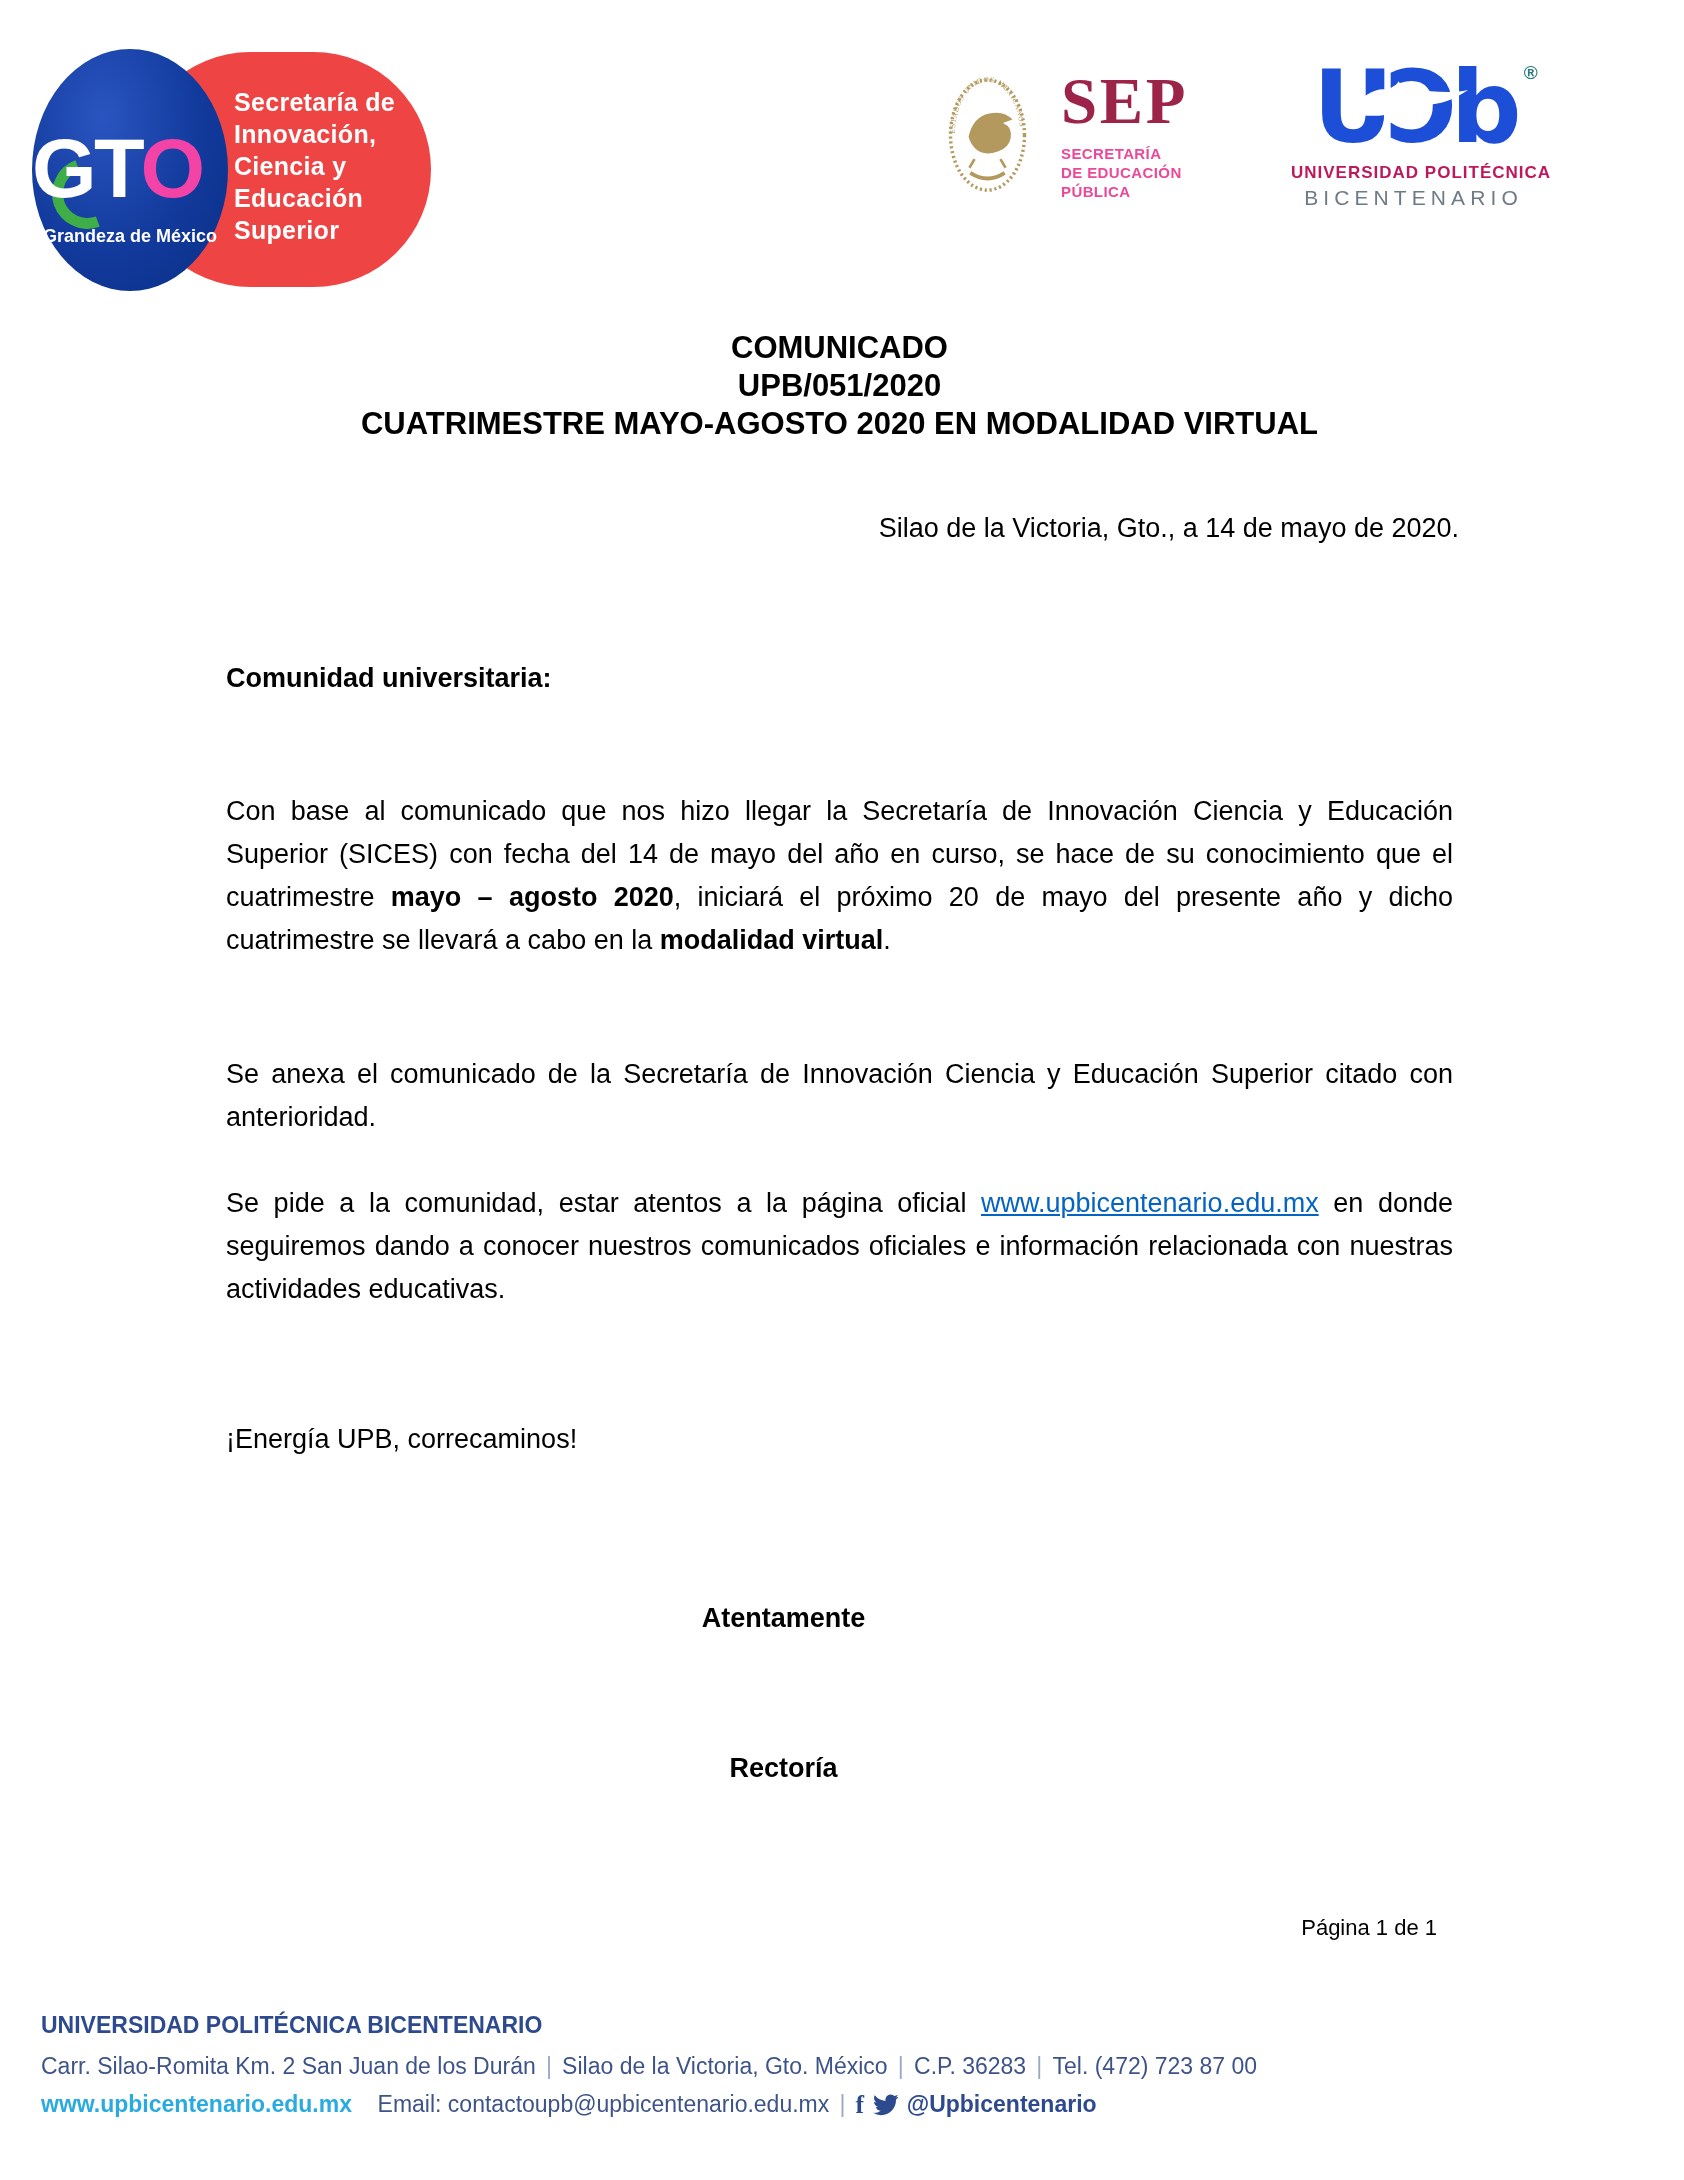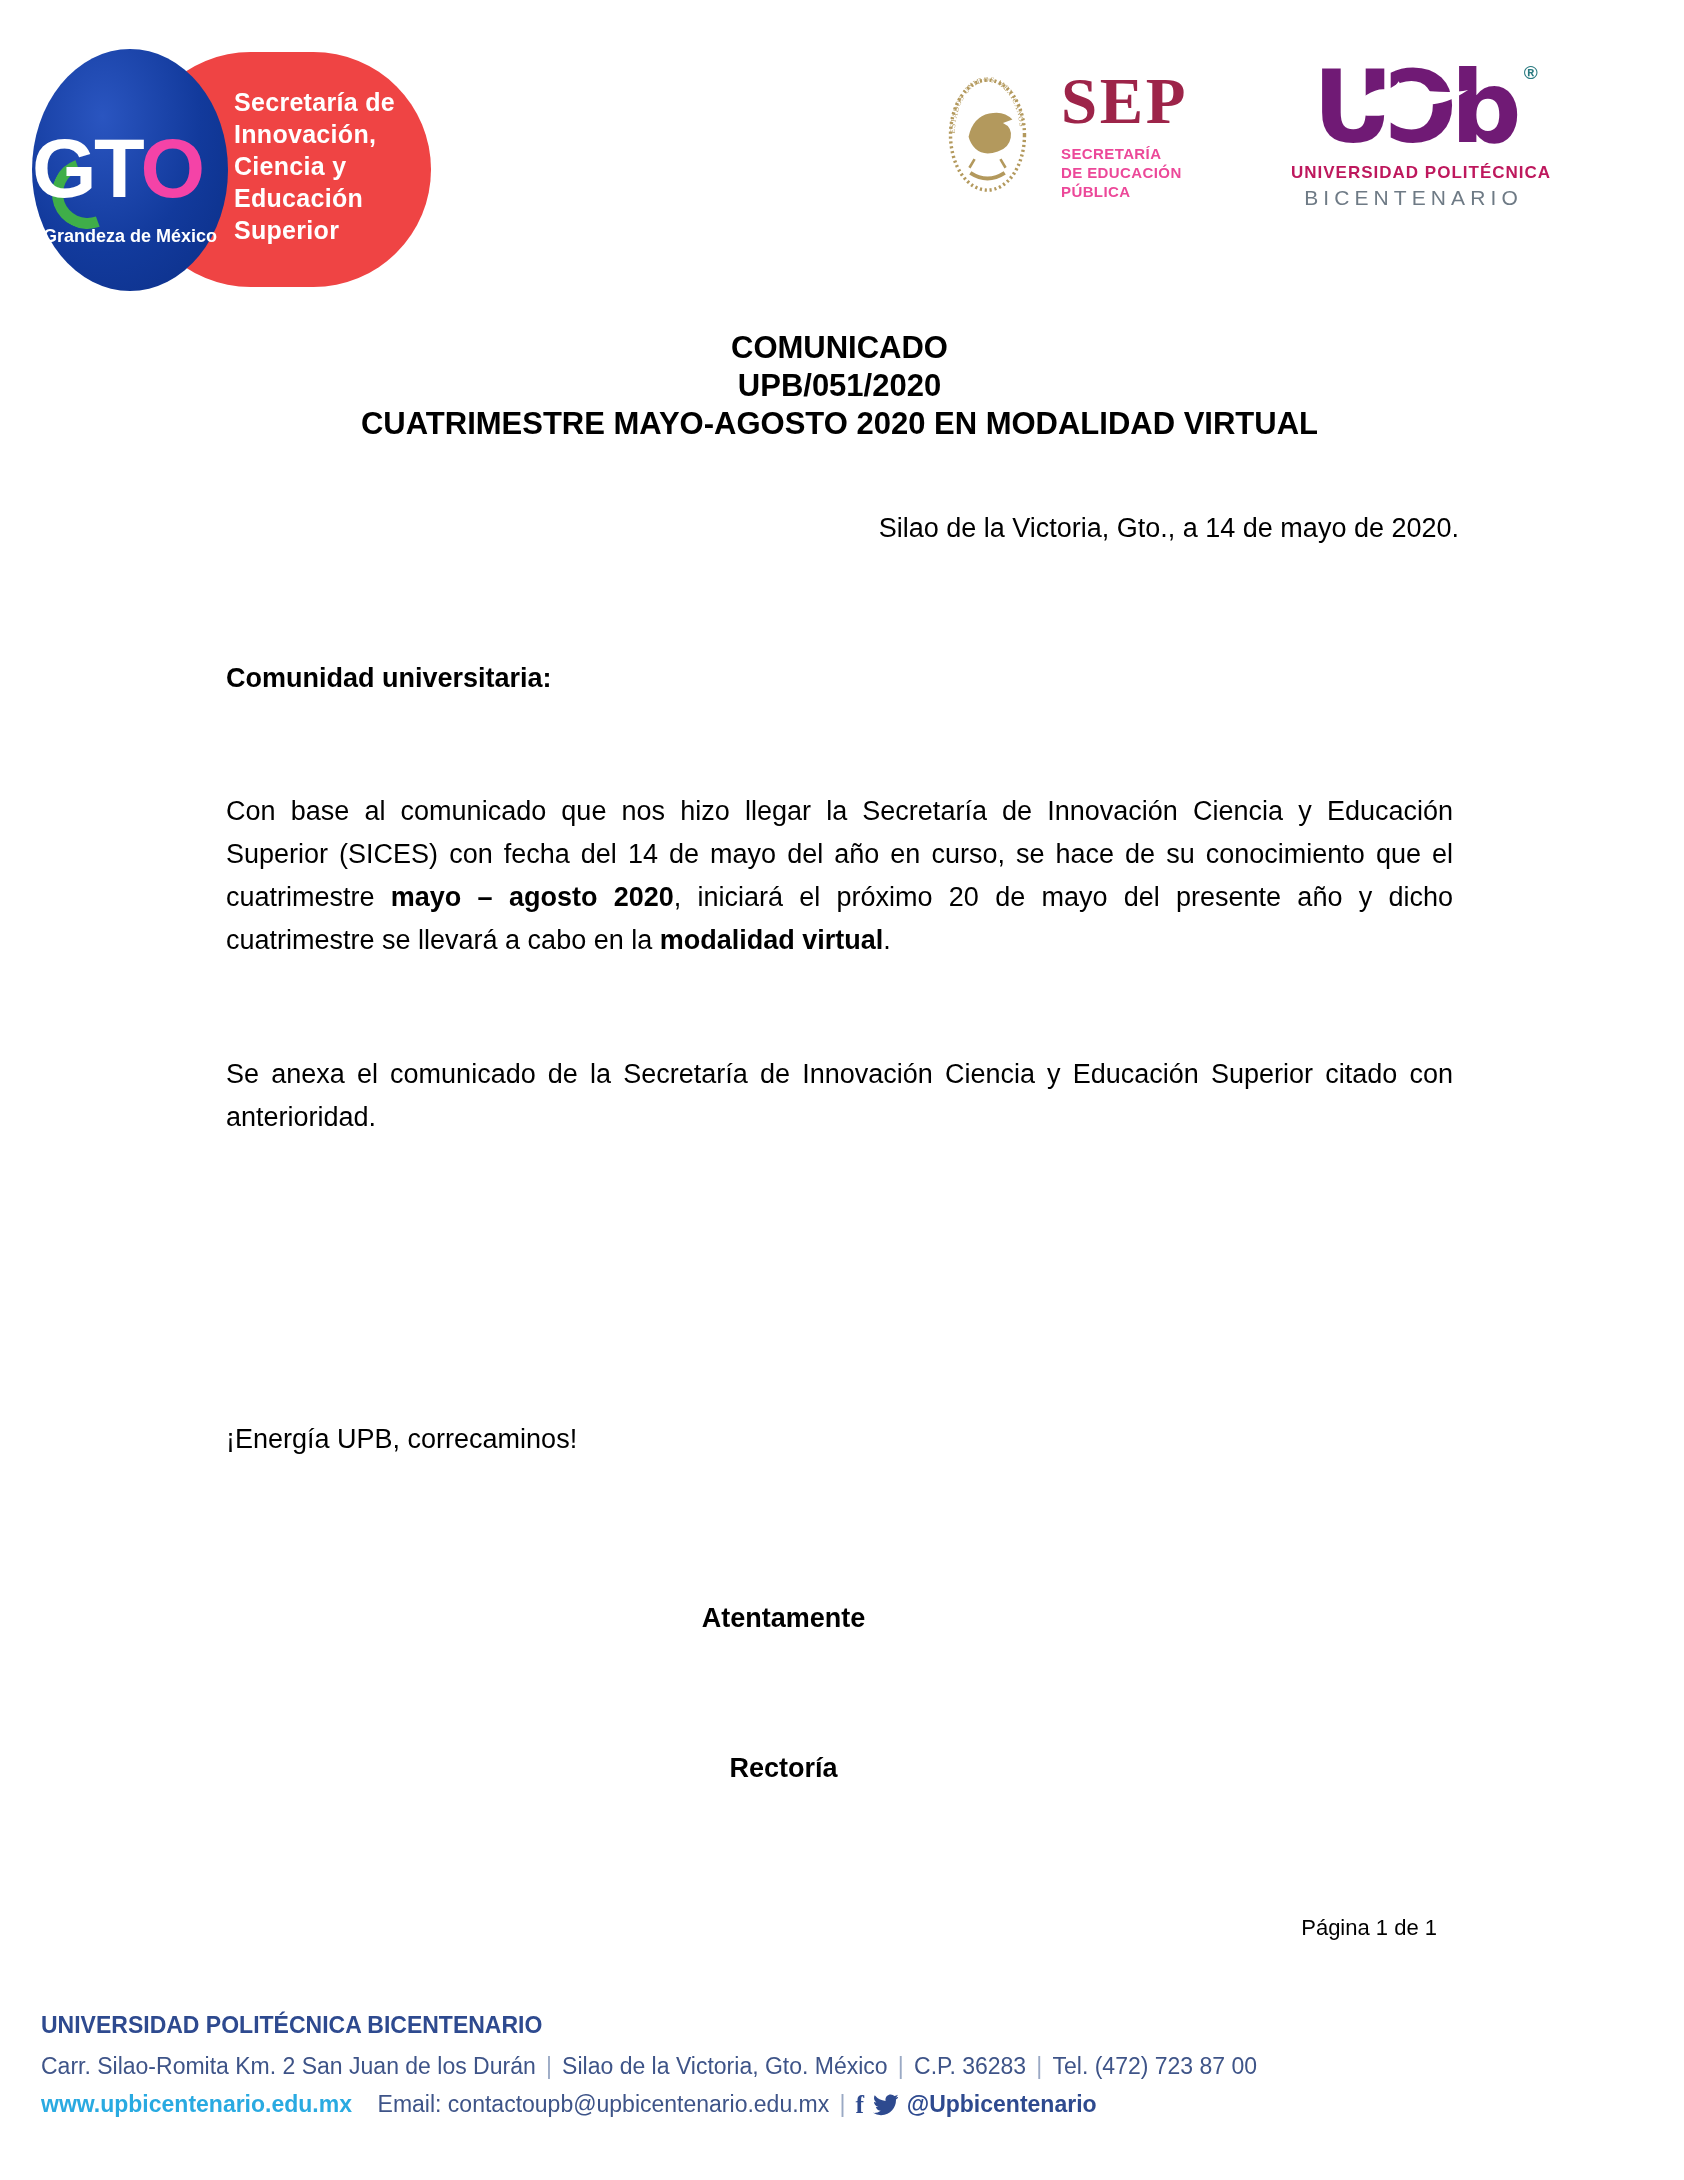--- a/index.html
+++ b/index.html
@@ -47,21 +47,21 @@
   }
   .sep-sub {
     margin-top:12px; color:#ec4899; font-weight:bold;
     font-size:15px; line-height:19px; letter-spacing:0.4px;
   }
 
   
   .upb { position:absolute; left:1291px; top:65px; width:245px; text-align:center; }
   .upb-mark-row { position:relative; height:89px; }
   .upb-mark {
-    font-family:"DejaVu Sans", sans-serif; font-weight:bold; color:#701a75;
+    font-family:"DejaVu Sans", sans-serif; font-weight:bold; color:#1d4ed8;
     font-size:99px; line-height:85px; letter-spacing:-7.7px;
   }
   .upb-reg { position:absolute; top:-3.4px; right:-1.7px; font-size:19px; font-weight:bold; color:#2a7a80; }
   .upb-bird { position:absolute; left:39px; top:13.6px; width:153px; height:44px; }
   .upb-l1 { margin-top:8.5px; color:#be185d; font-weight:bold; font-size:17px; letter-spacing:1px; white-space:nowrap; }
   .upb-l2 { margin-top:3.4px; color:#6e7a85; font-size:21px; letter-spacing:5.1px; white-space:nowrap; }
 
   
   .title-block {
     position:absolute; top:329px; left:226px; width:1227px; text-align:center;
@@ -160,20 +160,21 @@
   </div>
 
   <div class="dateline">Silao de la Victoria, Gto., a 14 de mayo de 2020.</div>
 
   <div class="salutation">Comunidad universitaria:</div>
 
   <div class="para p1"><span>Con base al comunicado que nos hizo llegar la Secretaría de Innovación Ciencia y Educación Superior (SICES) con fecha del 14 de mayo del año en curso, se hace de su conocimiento que el cuatrimestre </span><span class="b">mayo – agosto 2020</span><span>, iniciará el próximo 20 de mayo del presente año y dicho cuatrimestre se llevará a cabo en la </span><span class="b">modalidad virtual</span><span>.</span></div>
 
   <div class="para p2">Se anexa el comunicado de la Secretaría de Innovación Ciencia y Educación Superior citado con anterioridad.</div>
 
+  <div class="para p3"><span>Se pide a la comunidad, estar atentos a la página oficial </span><a class="body-link">www.upbicentenario.edu.mx</a><span> en donde seguiremos dando a conocer nuestros comunicados oficiales e información relacionada con nuestras actividades educativas.</span></div>
 
   <div class="slogan">¡Energía UPB, correcaminos!</div>
 
   <div class="closing">Atentamente</div>
   <div class="signature">Rectoría</div>
 
   <div class="page-number">Página 1 de 1</div>
 
   <div class="footer">
     <div class="footer-org">UNIVERSIDAD POLITÉCNICA BICENTENARIO</div>

